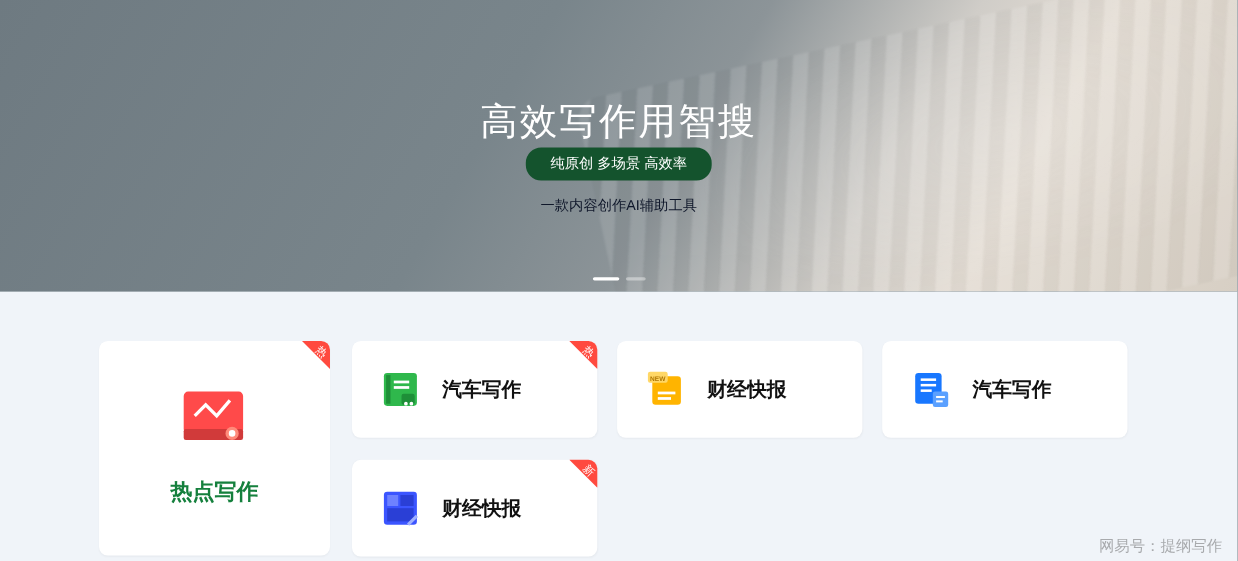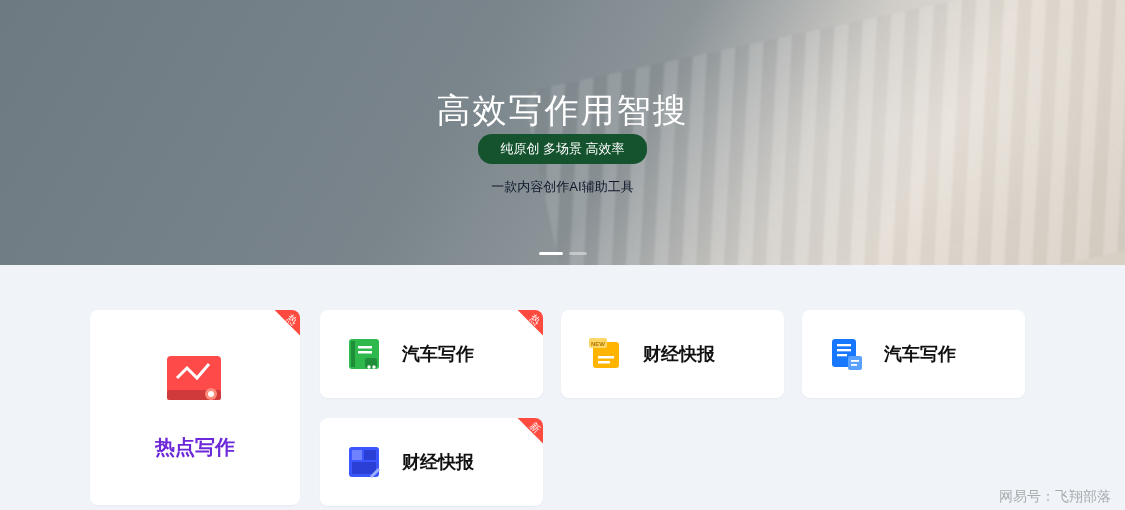--- a/index.html
+++ b/index.html
@@ -105,21 +105,21 @@
     display: flex;
     flex-direction: column;
     align-items: center;
     justify-content: center;
     gap: 28px;
     box-shadow: 0 1px 2px rgba(0,0,0,.04);
   }
   .hero-card .card-label {
     font-size: 20px;
     font-weight: 600;
-    color: #6d28d9;
+    color: #15803d;
   }
   .grid {
     flex: 1;
     display: grid;
     grid-template-columns: repeat(3, 1fr);
     grid-auto-rows: 88px;
     gap: 20px 18px;
   }
   .card {
     position: relative;
@@ -278,13 +278,13 @@
           <path d="M24 32 L32 24 L34 26 L26 34 Z" fill="#9fb0ff"></path>
         </svg>
       </div>
       <div class="card-label">财经快报</div>
     </div>
 
 
   </div>
 </div>
 
-<div class="wm">网易号：飞翔部落</div>
+<div class="wm">网易号：提纲写作</div>
 
 </body></html>

